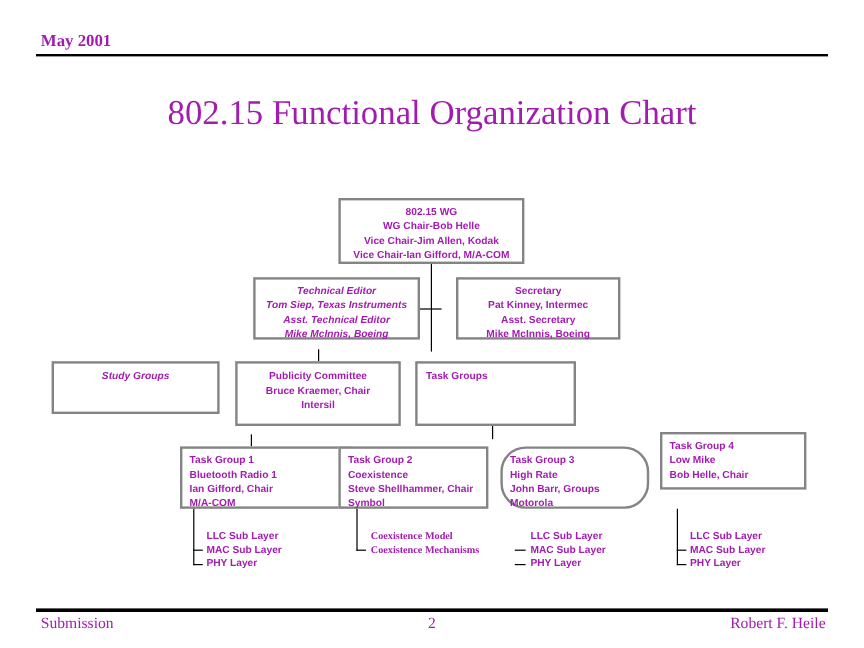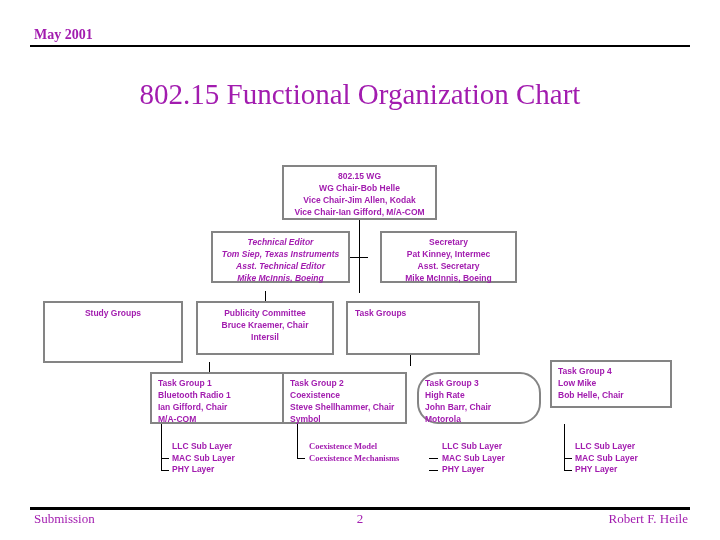--- a/index.html
+++ b/index.html
@@ -22,21 +22,21 @@
   #ftr-right{right:32px;}
   
   .obox{position:absolute;border:2px solid #848484;background:#fff;box-sizing:border-box;
         font-size:8.5px;font-weight:bold;line-height:12px;}
   .obox .ln{white-space:nowrap;}
   .center{text-align:center;padding-top:3px;}
   .leftal{text-align:left;padding:3px 0 0 6px;}
   #b-wg {left:282px;top:165px;width:155px;height:55px;}
   #b-te {left:211px;top:231px;width:139px;height:52px;font-style:italic;}
   #b-sec{left:368px;top:231px;width:137px;height:52px;margin-left:12px;}
-  #b-sg {left:43px; top:301px;width:140px;height:62px;padding-top:4px;}
+  #b-sg {left:43px; top:301px;width:140px;height:44px;padding-top:4px;font-style:italic;}
   #b-pub{left:196px;top:301px;width:138px;height:54px;padding-top:4px;}
   #b-tgs{left:346px;top:301px;width:134px;height:54px;padding:4px 0 0 7px;}
   #b-tg1{left:150px;top:372px;width:144px;height:52px;}
   #b-tg2{left:282px;top:372px;width:125px;height:52px;}
   #b-tg3{left:417px;top:372px;width:124px;height:52px;border-radius:21px;}
   #b-tg4{left:550px;top:360px;width:122px;height:48px;}
   
   .conn{position:absolute;background:#000;}
   #c-wg-down {left:359px;top:220px;width:1px;height:73px;}
   #c-te-sec  {left:350px;top:257px;width:18px;height:1px;}
@@ -126,21 +126,21 @@
   <div class="obox leftal" id="b-tg2">
     <div class="ln">Task Group 2</div>
     <div class="ln">Coexistence</div>
     <div class="ln">Steve Shellhammer, Chair</div>
     <div class="ln">Symbol</div>
   </div>
 
   <div class="obox leftal" id="b-tg3">
     <div class="ln">Task Group 3</div>
     <div class="ln">High Rate</div>
-    <div class="ln">John Barr, Chair</div>
+    <div class="ln">John Barr, Groups</div>
     <div class="ln">Motorola</div>
   </div>
 
   <div class="obox leftal" id="b-tg4">
     <div class="ln">Task Group 4</div>
     <div class="ln">Low Mike</div>
     <div class="ln">Bob Helle, Chair</div>
   </div>
 
   <div class="spine" id="sp-tg1"></div>

